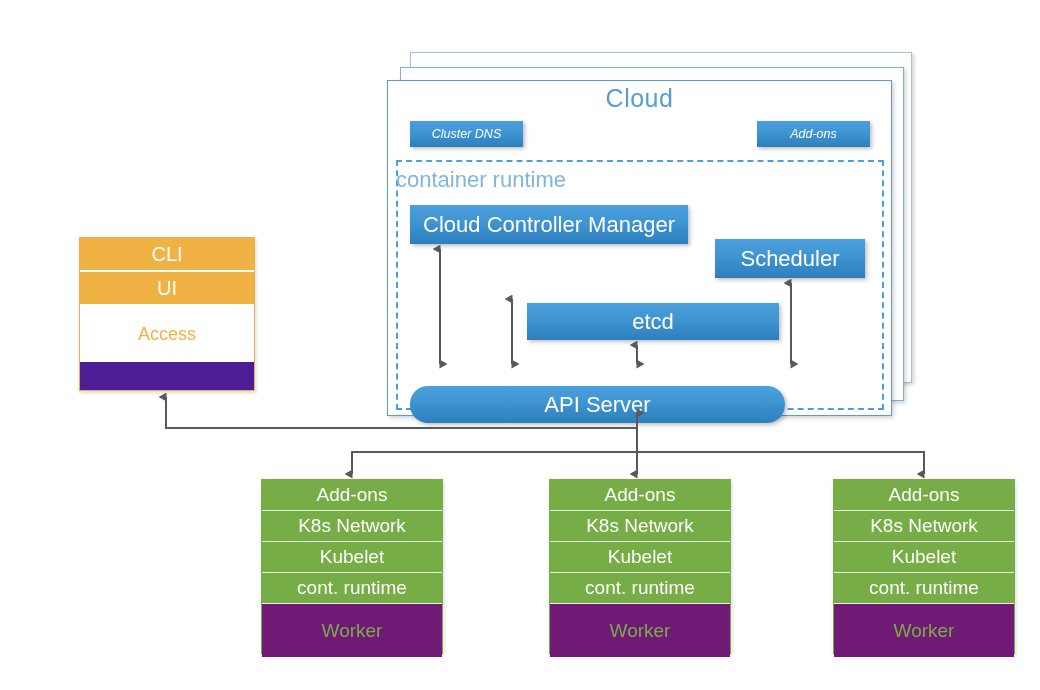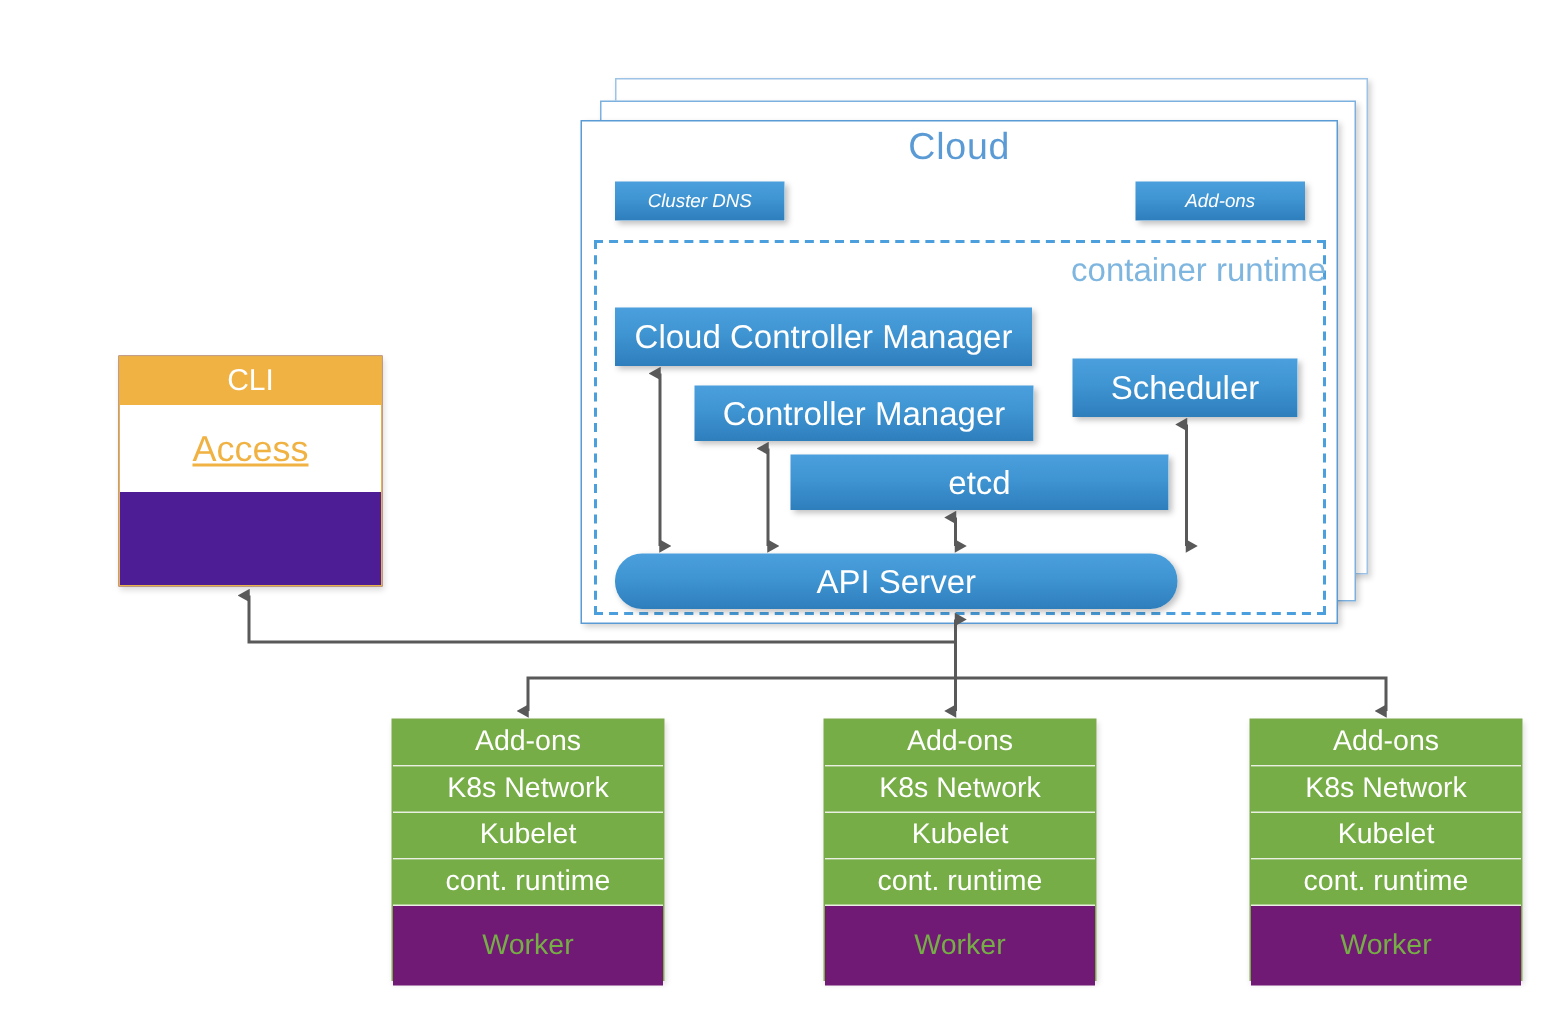--- a/index.html
+++ b/index.html
@@ -46,45 +46,44 @@
   .bluebox.big{font-size:22px;}
 
   
   .dashed{
     border:2px dashed #4a9fdc;
     background:transparent;
   }
   .runtime-title{
     color:#7fb6e0;
     font-size:22px;
-    text-align:right;
+    text-align:left;
     white-space:nowrap;
   }
 
   
   .access-wrap{
     border:1px solid #e8b24a;
     background:#4c1d95;
     box-shadow:1px 2px 4px rgba(0,0,0,0.15);
   }
   .access-row{
     background:#f0b242;
     color:#ffffff;
     font-size:20px;
     display:flex;align-items:center;justify-content:center;
     border-bottom:2px solid #ffffff;
     white-space:nowrap;
   }
   .access-foot{
     color:#f0b242;
-    font-size:24px;
+    font-size:18px;
     display:flex;align-items:center;justify-content:center;
     background:#ffffff;
     white-space:nowrap;
-    text-decoration:underline;
   }
 
   
   .worker-wrap{
     border:1px solid #7aaa4a;
     background:#ffffff;
     box-shadow:1px 2px 4px rgba(0,0,0,0.15);
   }
   .worker-row{
     background:#76ad46;
@@ -117,30 +116,30 @@
   <div class="abs master-title" style="left:387px;top:84px;width:505px;">Cloud</div>
 
   <div class="abs bluebox small" style="left:410px;top:121px;width:113px;height:26px;">Cluster DNS</div>
   <div class="abs bluebox small" style="left:757px;top:121px;width:113px;height:26px;">Add-ons</div>
 
   <div class="abs dashed" style="left:396px;top:160px;width:488px;height:250px;"></div>
   <div class="abs runtime-title" style="left:396px;top:167px;width:488px;">container runtime</div>
 
   <div class="abs bluebox big" style="left:410px;top:205px;width:278px;height:39px;">Cloud Controller Manager</div>
 
-  <div class="abs bluebox big" style="left:463px;top:257px;width:226px;height:37px;">Controller Manager</div>
 
   <div class="abs bluebox big" style="left:527px;top:303px;width:252px;height:37px;">etcd</div>
 
   <div class="abs bluebox big" style="left:715px;top:239px;width:150px;height:39px;">Scheduler</div>
 
-  <div class="abs bluebox big" style="left:410px;top:369px;width:375px;height:37px;border-radius:18px;">API Server</div>
+  <div class="abs bluebox big" style="left:410px;top:386px;width:375px;height:37px;border-radius:18px;">API Server</div>
 
   <div class="abs access-wrap" style="left:79px;top:237px;width:176px;height:154px;">
     <div class="access-row" style="height:32px;">CLI</div>
+    <div class="access-row" style="height:32px;">UI</div>
     <div class="access-foot" style="height:56px;">Access</div>
   </div>
 
   <div class="abs worker-wrap" style="left:261px;top:479px;width:182px;height:175px;">
     <div class="worker-row" style="height:30px;">Add-ons</div>
     <div class="worker-row" style="height:30px;">K8s Network</div>
     <div class="worker-row" style="height:30px;">Kubelet</div>
     <div class="worker-row" style="height:30px;">cont. runtime</div>
     <div class="worker-foot" style="height:53px;">Worker</div>
   </div>

